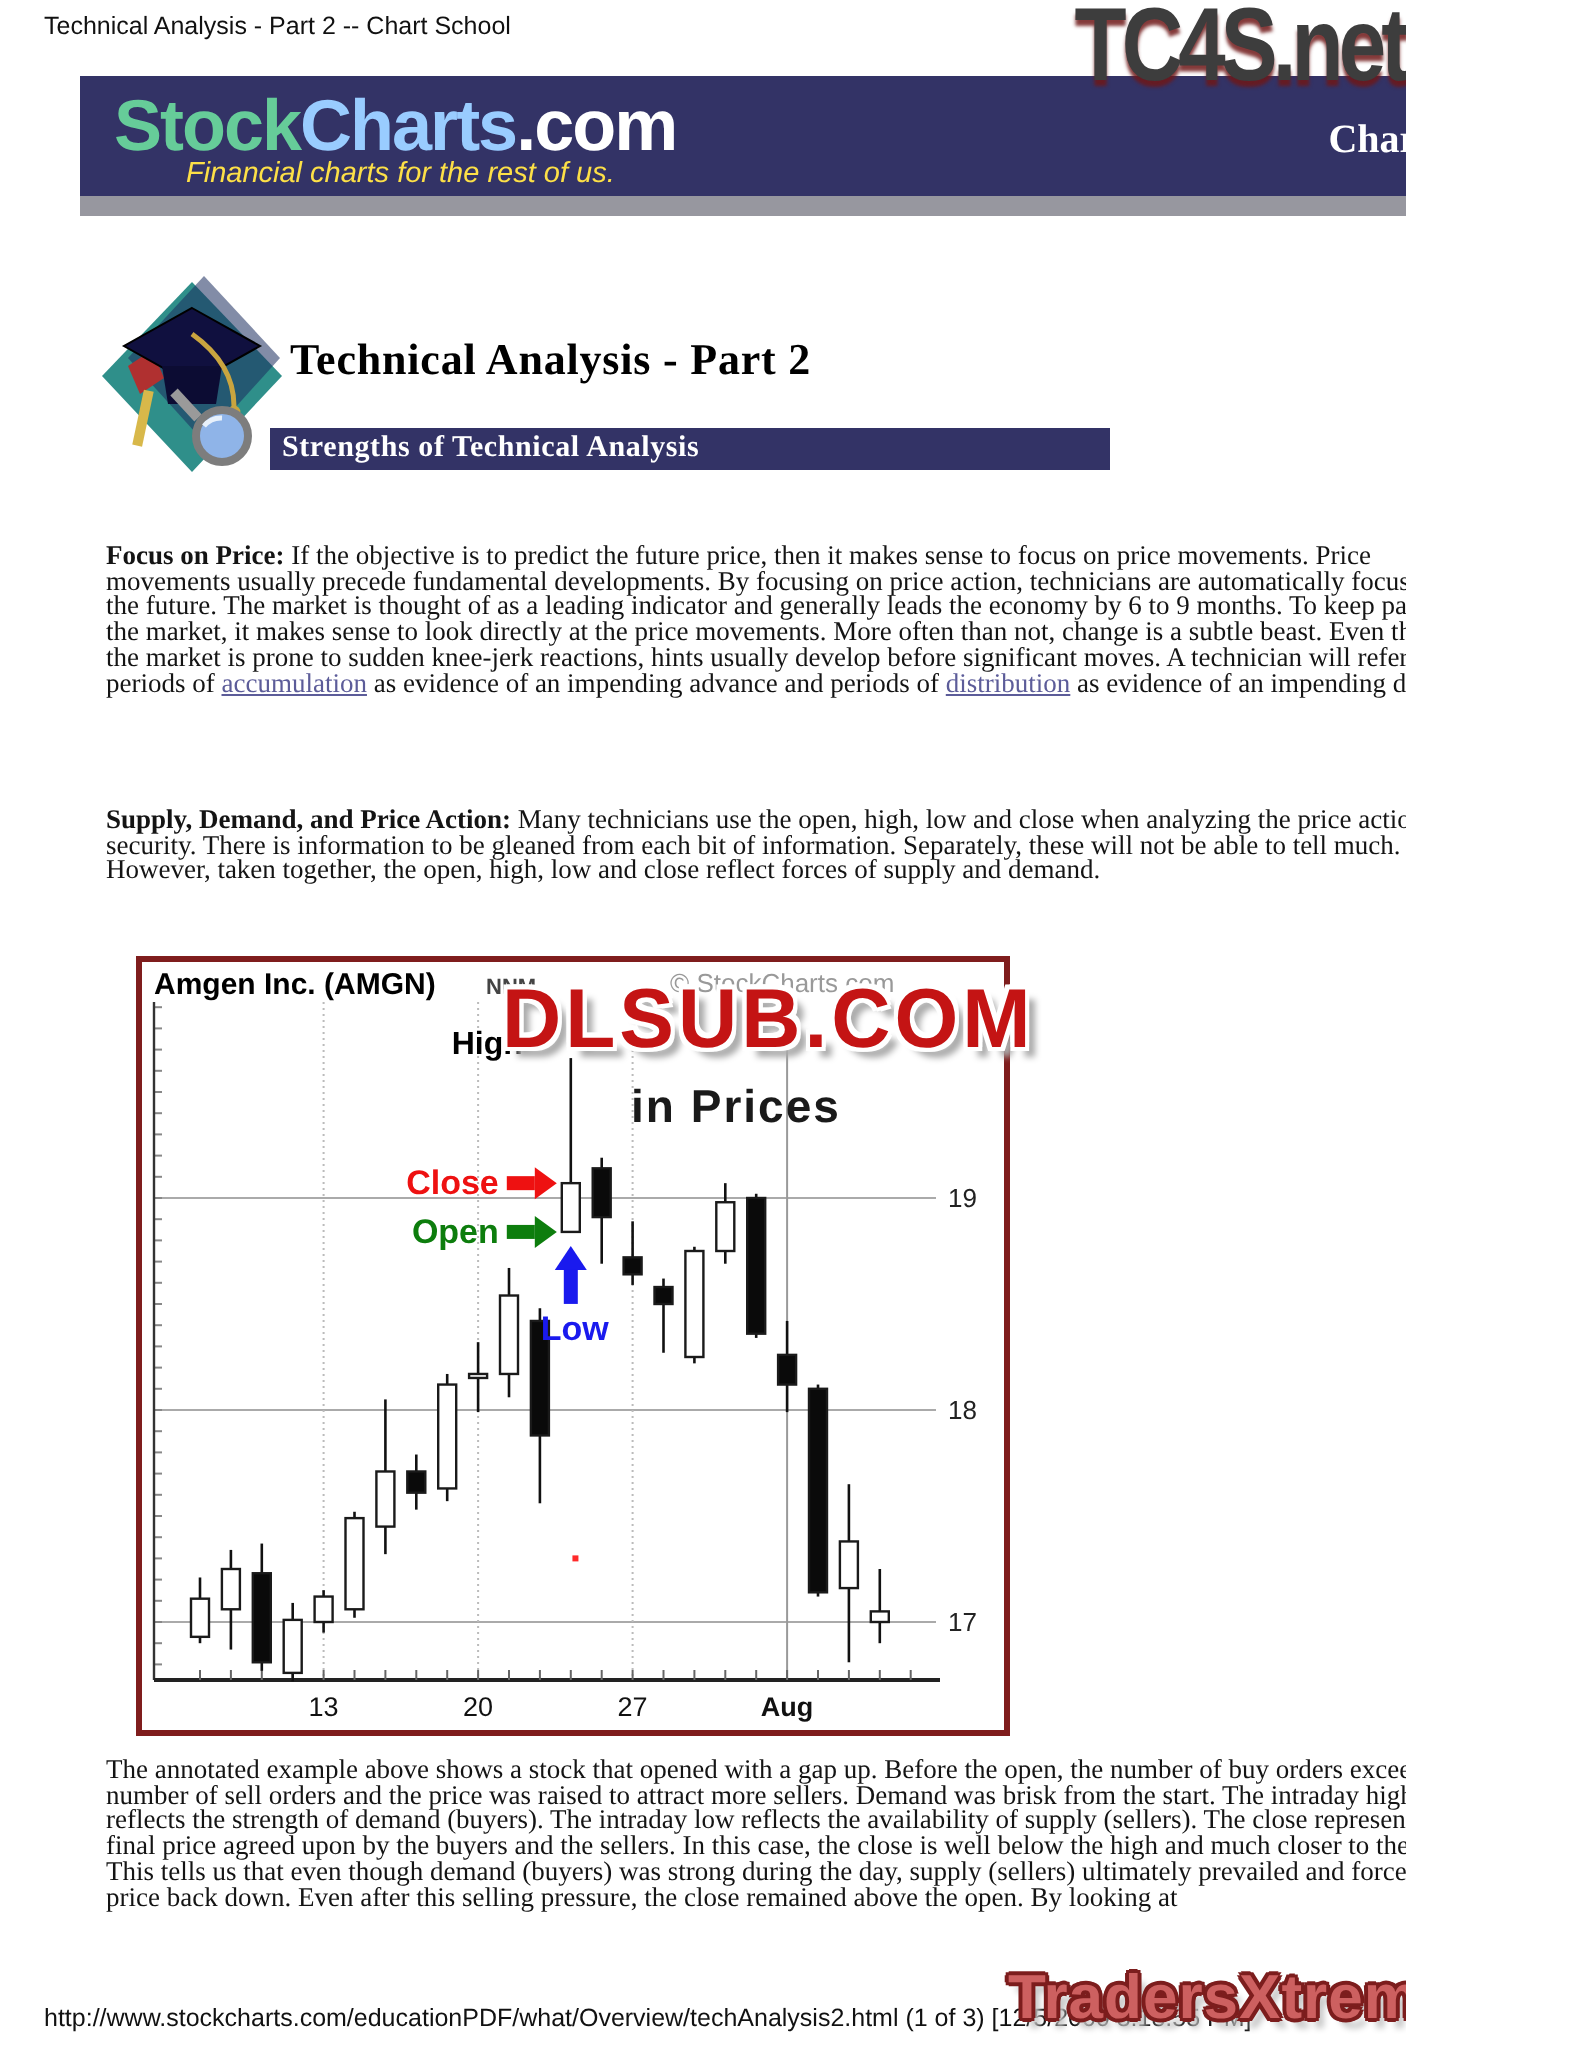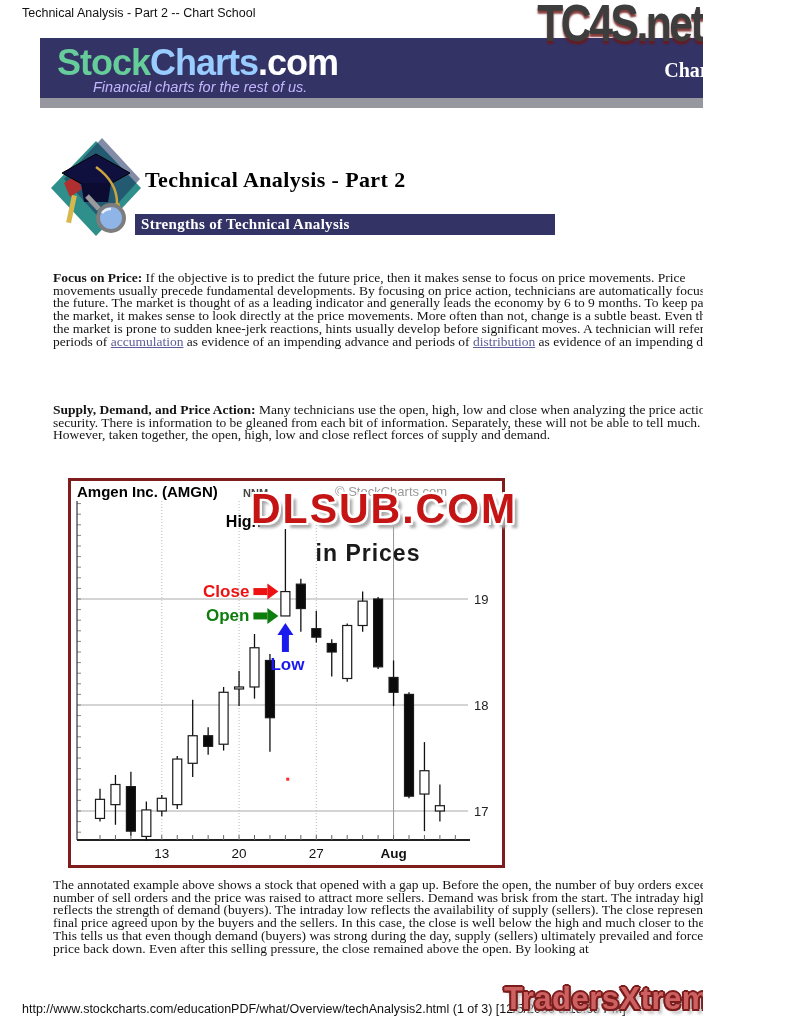--- a/index.html
+++ b/index.html
@@ -14,21 +14,21 @@
         letter-spacing:-3px;color:#3d3d3d;transform:scaleX(0.82);transform-origin:top right;
         text-shadow:0 3px 2px rgba(110,24,24,0.85);}
 
   .banner{position:absolute;left:40px;top:38px;width:710px;height:60px;background:#333366;padding-left:40px;}
   .logo-line{position:absolute;left:17px;top:4px;font-family:"Liberation Sans",sans-serif;
         font-weight:bold;font-size:36px;letter-spacing:-1px;white-space:nowrap;}
   .logo-stock{color:#66cc99;}
   .logo-charts{color:#99ccff;}
   .logo-com{color:#ffffff;}
   .tagline{position:absolute;left:53px;top:41px;font-family:"Liberation Sans",sans-serif;
-        font-style:italic;font-size:14.5px;color:#c4b5fd;}
+        font-style:italic;font-size:14.5px;color:#fde047;}
   .chart-school{position:absolute;right:13px;top:21px;font-family:"Liberation Serif",serif;
         font-weight:bold;font-size:20px;color:#ffffff;}
   .gray-bar{position:absolute;left:40px;top:98px;width:710px;height:10px;background:#97979f;}
 
   .grad-icon{position:absolute;left:50px;top:137px;width:92px;height:103px;}
 
   .title{position:absolute;left:145px;top:167px;margin:0;font-family:"Liberation Serif",serif;
         font-size:22px;font-weight:bold;color:#000;letter-spacing:0.4px;}
   .section-bar{position:absolute;left:135px;top:214px;width:420px;height:21px;background:#333366;
         box-sizing:border-box;padding-left:6px;font-family:"Liberation Serif",serif;

